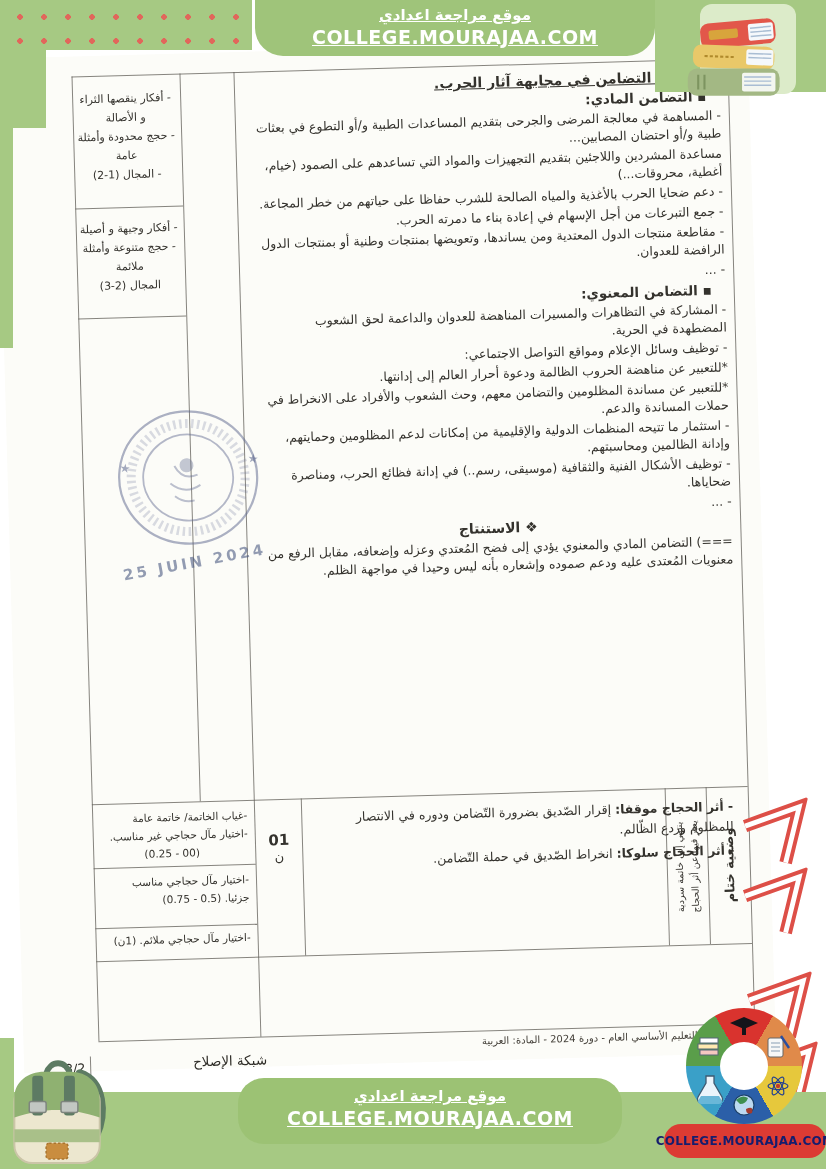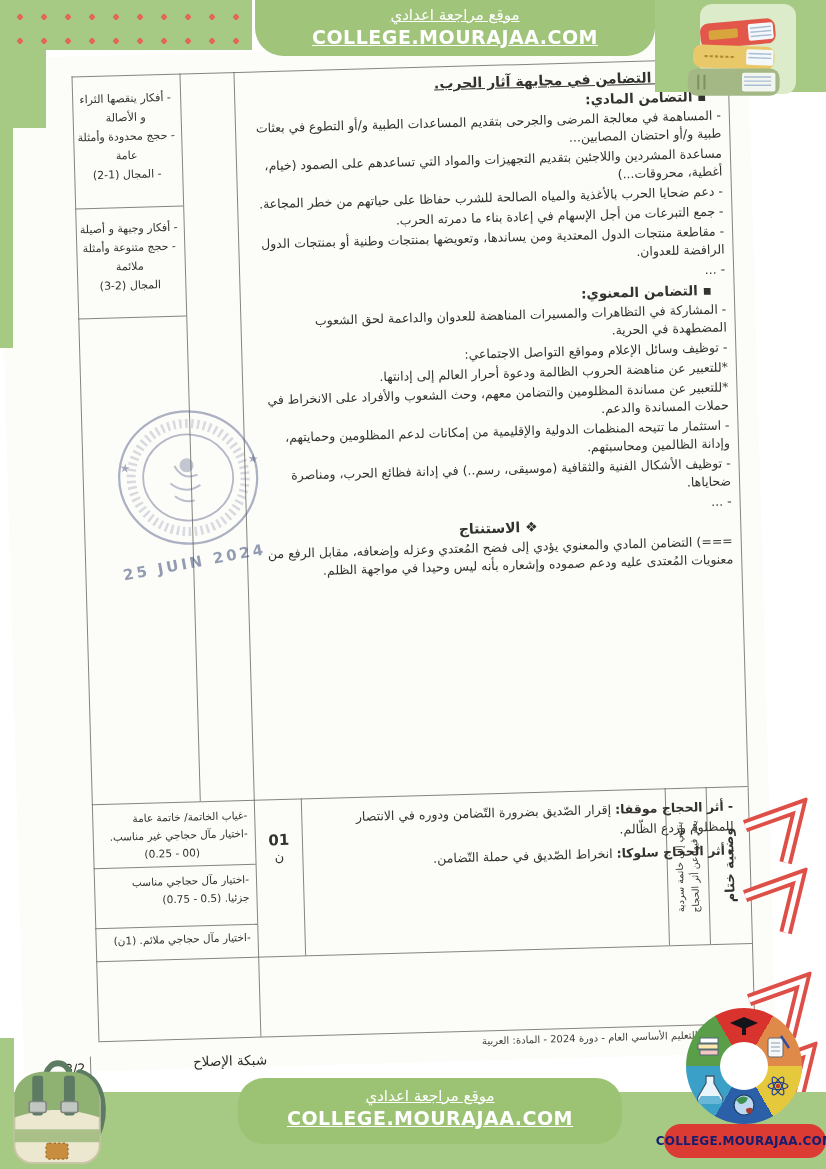--- a/index.html
+++ b/index.html
@@ -7,21 +7,21 @@
           font-family:"DejaVu Sans",sans-serif;color:#3a3833;}
   .abs{position:absolute;}
   
   .green{background:#a6c983;}
   .dots{background-image:radial-gradient(circle,#e1675b 2.6px,rgba(0,0,0,0) 3px);
         background-size:24px 24px;background-position:8px 5px;pointer-events:none;}
   .pill-top{left:255px;top:0;width:400px;height:56px;background:#9fc47a;
             border-radius:0 0 28px 28px;z-index:6;text-align:center;padding-top:5px;box-sizing:border-box;}
   .pill-bottom{left:238px;top:1078px;width:384px;height:66px;background:#9cc274;
                border-radius:26px;z-index:6;text-align:center;padding-top:8px;box-sizing:border-box;}
-  .banner-ar{color:#fff;font-weight:normal;font-size:15px;text-decoration:underline;display:block;line-height:20px;}
+  .banner-ar{color:#fff;font-weight:bold;font-size:15px;text-decoration:underline;display:block;line-height:20px;}
   .banner-url{color:#fff;font-weight:bold;font-size:19px;letter-spacing:.5px;text-decoration:underline;display:block;line-height:24px;}
   .bottom-bar{left:0;top:1092px;width:826px;height:77px;z-index:5;}
   
   .sheet{left:10px;top:48px;width:752px;height:1015px;background:#fcfcf8;
          transform:rotate(-1.6deg);z-index:1;}
   .hl{position:absolute;height:1.4px;background:#5f5c55;opacity:.75;}
   .vl{position:absolute;width:1.4px;background:#5f5c55;opacity:.75;}
   .ink{color:#34322d;}
   .flow{position:absolute;left:255px;top:26px;width:468px;direction:rtl;text-align:right;
         font-size:12.5px;line-height:18px;}

